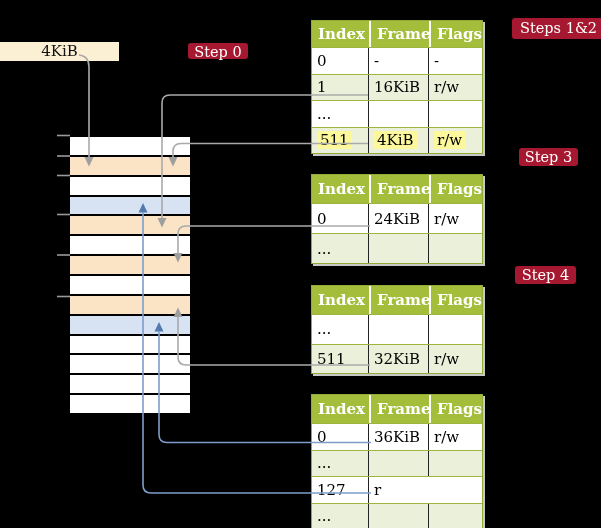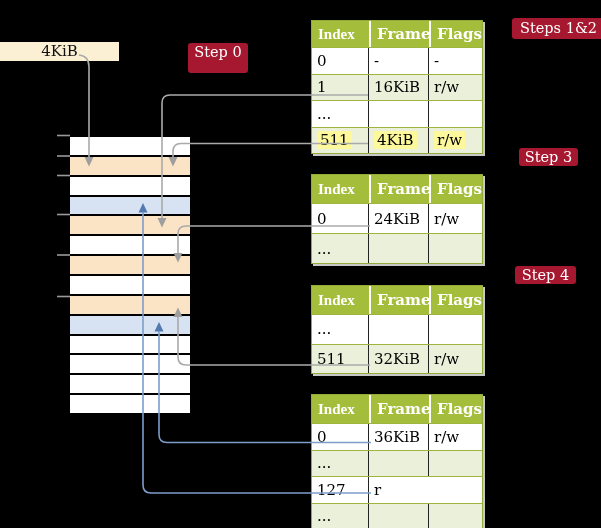--- a/index.html
+++ b/index.html
@@ -7,41 +7,41 @@
        font-family:"DejaVu Serif","Liberation Serif",serif;}
 
   
   .freebox{position:absolute;left:0;top:42px;width:119px;height:19px;
            background:#FBF0D3;color:#111;font-size:15px;text-align:center;
            line-height:19px;z-index:3;}
 
   
   .badge{position:absolute;background:#A5182F;color:#fff;font-size:14.5px;
          text-align:center;border-radius:3px;z-index:3;}
-  .badge.b0{left:188px;top:43px;width:60px;height:30px;line-height:18px;}
+  .badge.b0{left:188px;top:43px;width:60px;height:16px;line-height:18px;}
   .badge.b12{left:512px;top:18px;width:93px;height:21px;line-height:21px;}
   .badge.b3{left:519px;top:148px;width:59px;height:18px;line-height:18px;}
   .badge.b4{left:515px;top:266px;width:61px;height:18px;line-height:18px;}
 
   
   #strip{position:absolute;left:70px;top:137px;width:120px;height:278px;z-index:1;}
   .mrow{position:absolute;left:0;width:120px;height:17.9px;}
 
   
   .ptable{position:absolute;left:311px;width:170px;border:1.5px solid #93AB39;
           background:#fff;box-shadow:2px 2px 0 0 #C8C8C8;z-index:2;}
   .t1{top:20px;}  .t1 .hdr{height:26px;}  .t1 .trow{height:25.5px;}
   .t2{top:174px;} .t2 .hdr{height:28px;}  .t2 .trow{height:29px;}
   .t3{top:285px;} .t3 .hdr{height:28px;}  .t3 .trow{height:28.5px;}
   .t4{top:394px;} .t4 .hdr{height:28px;}  .t4 .trow{height:25.5px;}
   .hdr{display:flex;background:#A4BE3C;}
   .hcell{box-sizing:border-box;display:flex;align-items:center;
          color:#fff;font-weight:bold;font-size:15px;padding-left:6px;
          border-left:2px solid #fff;}
-  .hcell.c0{width:65px;border-left:none;font-family:Liberation Serif, serif;}
+  .hcell.c0{width:65px;border-left:none;}
   .hcell.c1{width:60px;}
   .hcell.c2{width:54px;text-align:right;}
   .trow{display:flex;border-top:1.5px solid #9DB53E;background:#fff;}
   .trow.shaded{background:#EBF0DA;}
   .tcell{box-sizing:border-box;display:flex;align-items:center;
          font-size:15px;color:#000;padding-left:5px;border-left:1px solid #222;}
   .tcell.c0{width:56px;border-left:none;}
   .tcell.c1{width:60px;}
   .tcell.c2{width:54px;}
   .hl{background:#FCF89B;padding:0 3px;}

